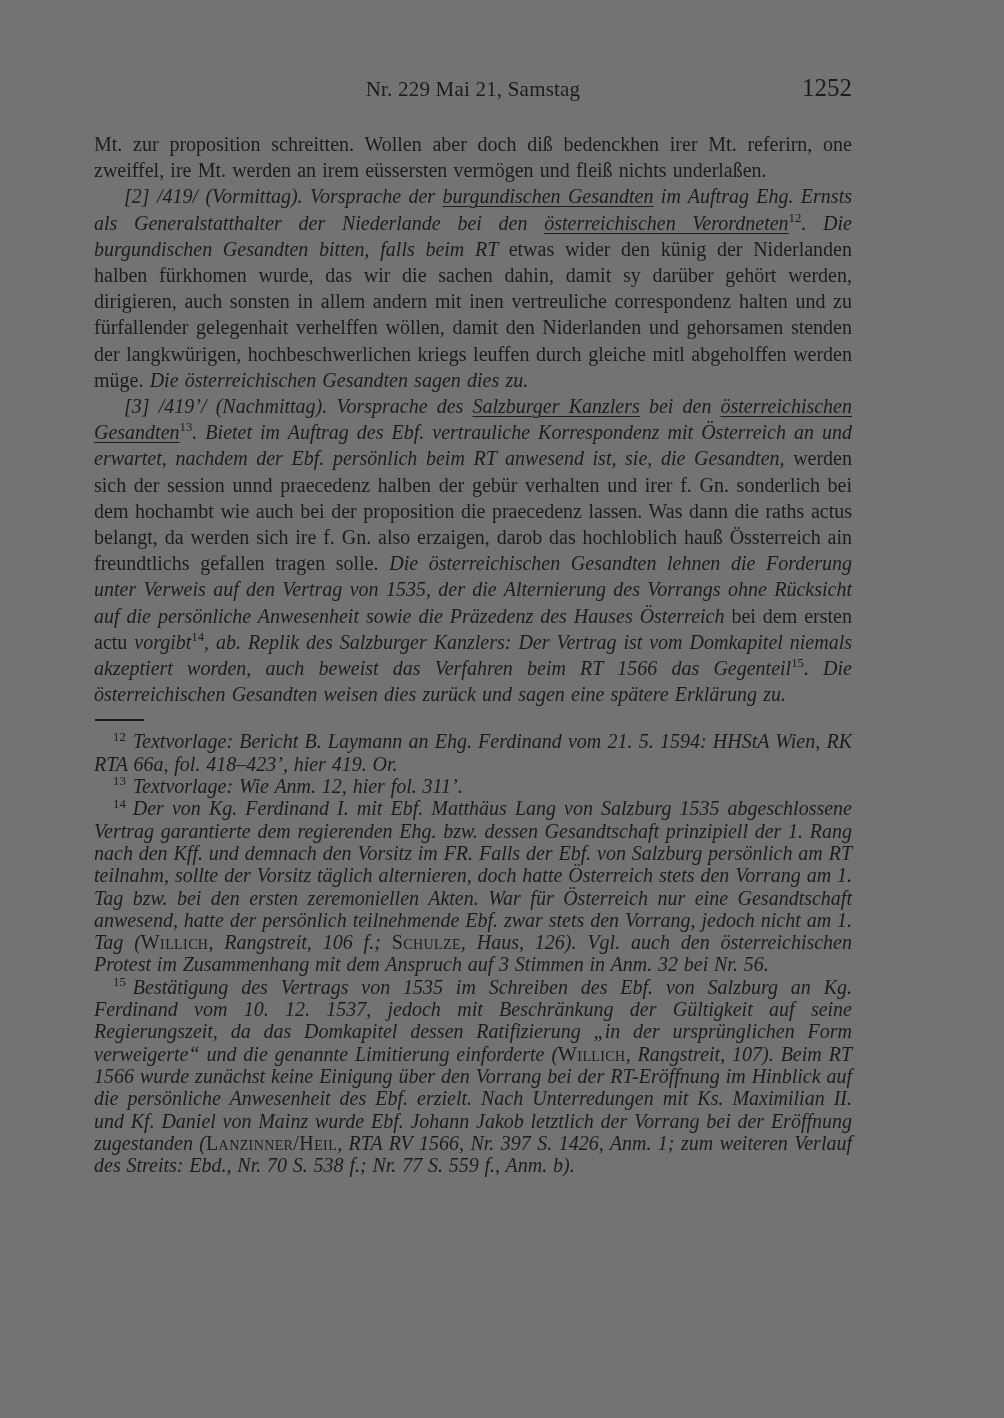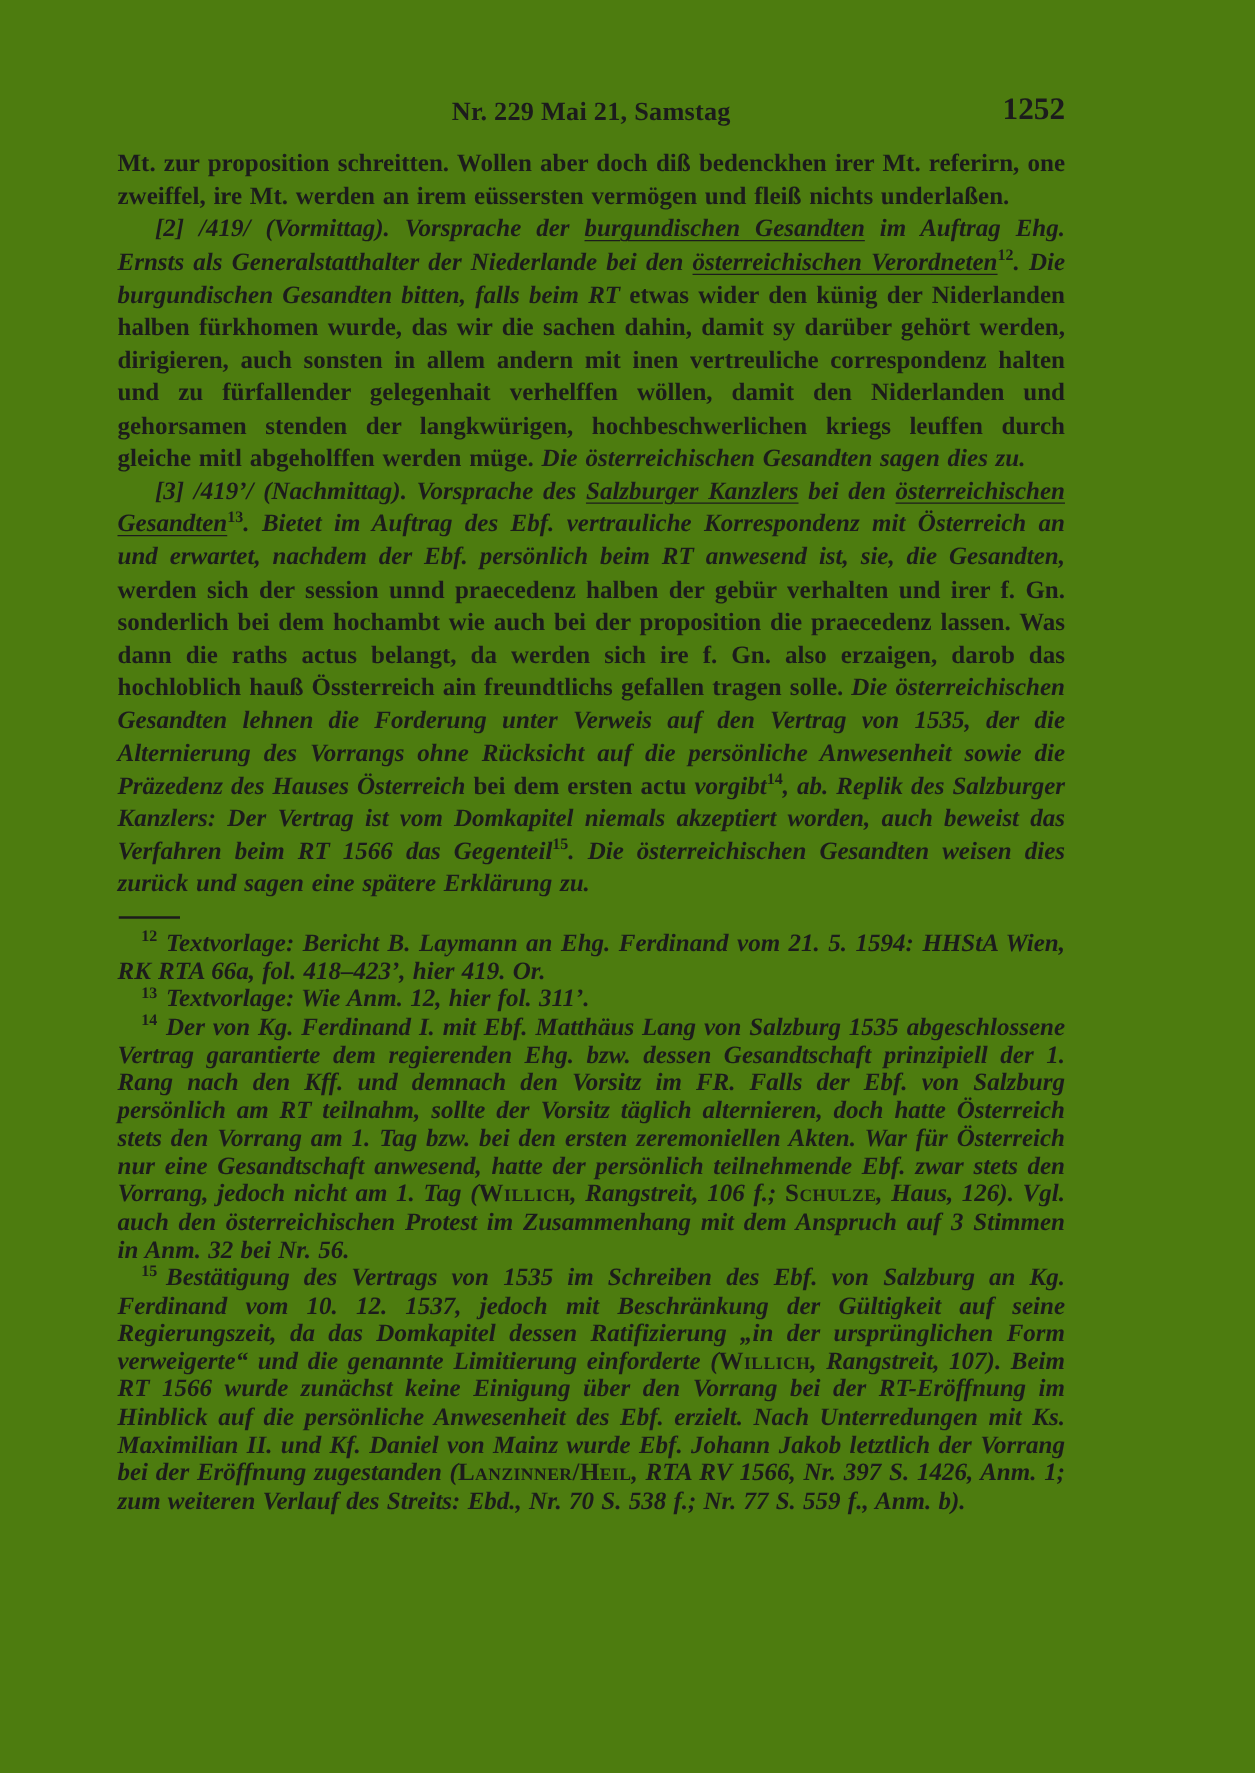--- a/index.html
+++ b/index.html
@@ -5,25 +5,24 @@
   html, body {
     margin: 0;
     padding: 0;
     background: #e8e8e8;
   }
   .page {
     position: relative;
     width: 1004px;
     height: 1418px;
     margin: 0 auto;
-    background: #4d7c0f;
+    background: #737373;
     color: #1c1c1c;
     font-family: "Liberation Serif", "DejaVu Serif", serif;
     overflow: hidden;
-    font-weight: bold;
   }
   .content {
     position: absolute;
     left: 94px;
     top: 0;
     width: 758px;
   }
   
   .running-head {
     position: relative;
@@ -37,21 +36,21 @@
     letter-spacing: 0.2px;
   }
   .running-head .page-num {
     position: absolute;
     right: 0;
     top: -3px;
     font-size: 25px;
   }
   
   .body-text {
-    margin-top: 9px;
+    margin-top: 22px;
   }
   .para {
     margin: 0;
     font-size: 20px;
     line-height: 26.2px;
     text-align: justify;
     hyphens: auto;
     word-spacing: 0.06em;
   }
   .para.indent { text-indent: 30px; }

